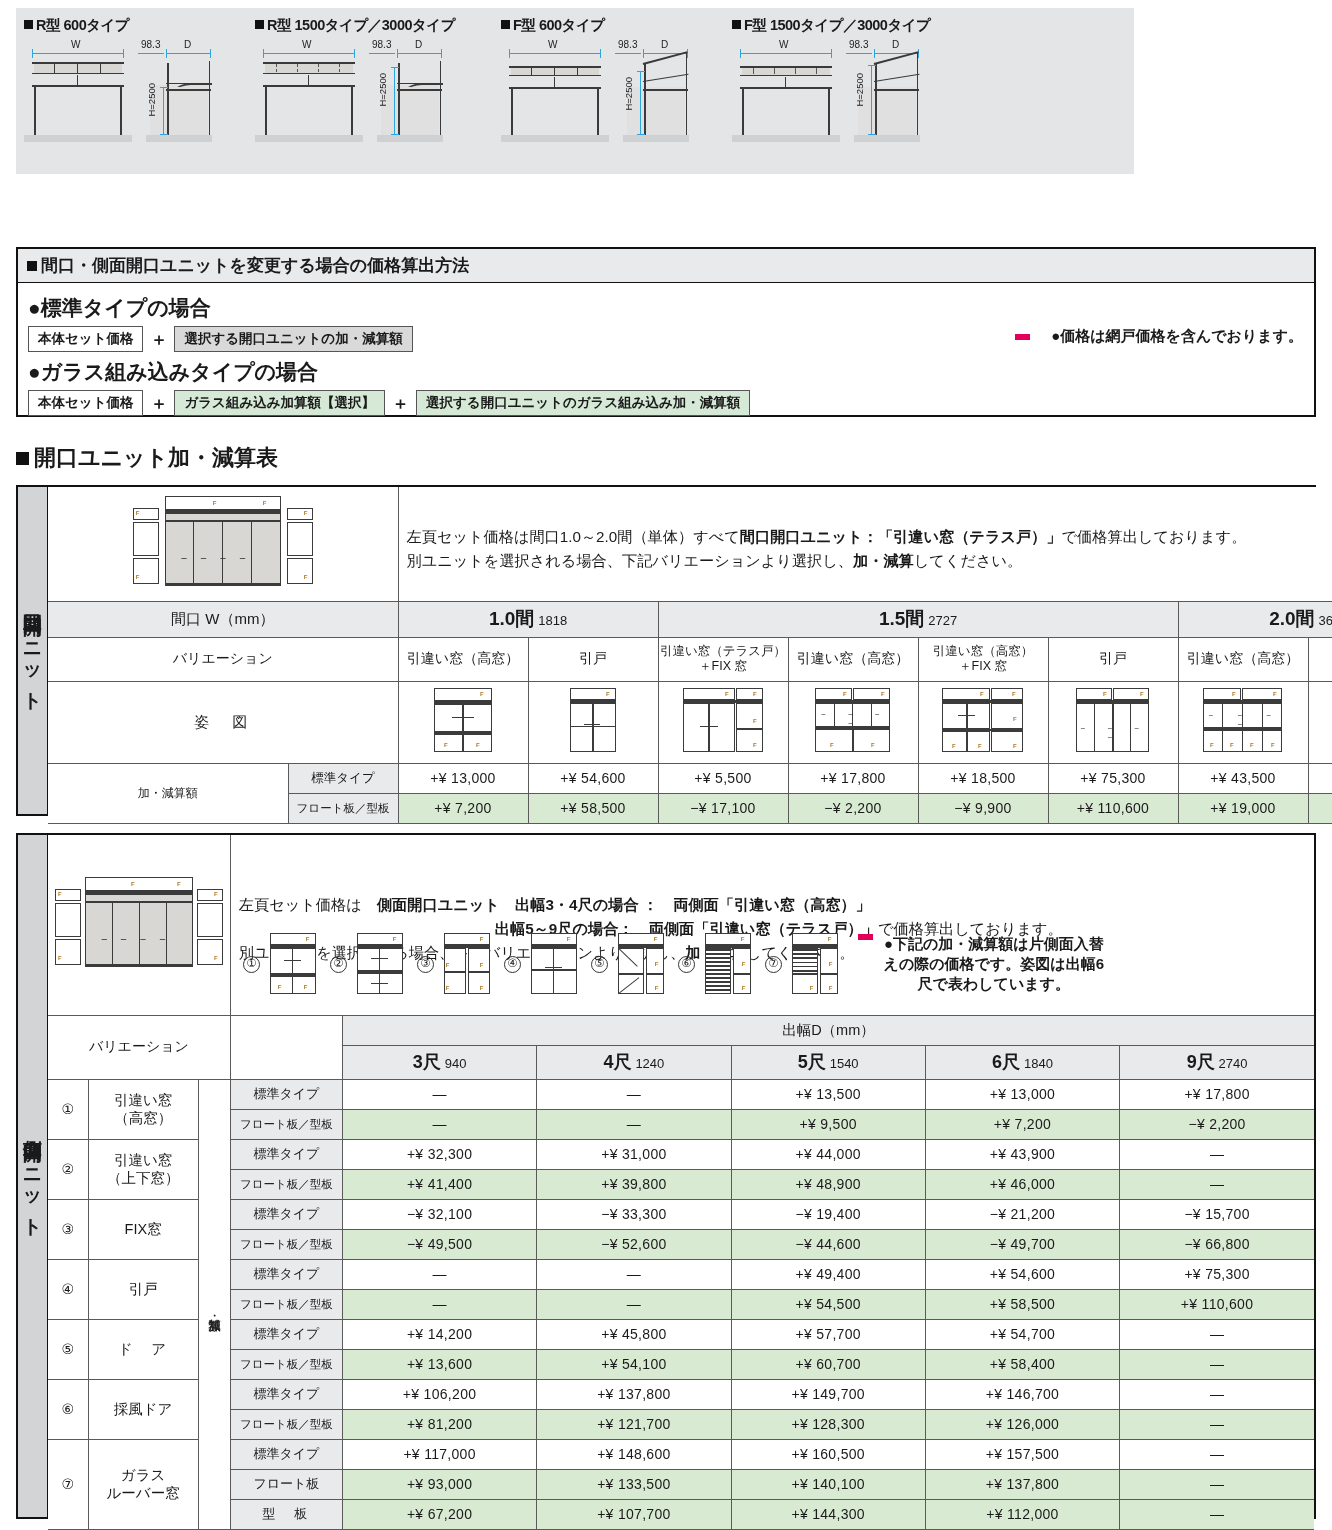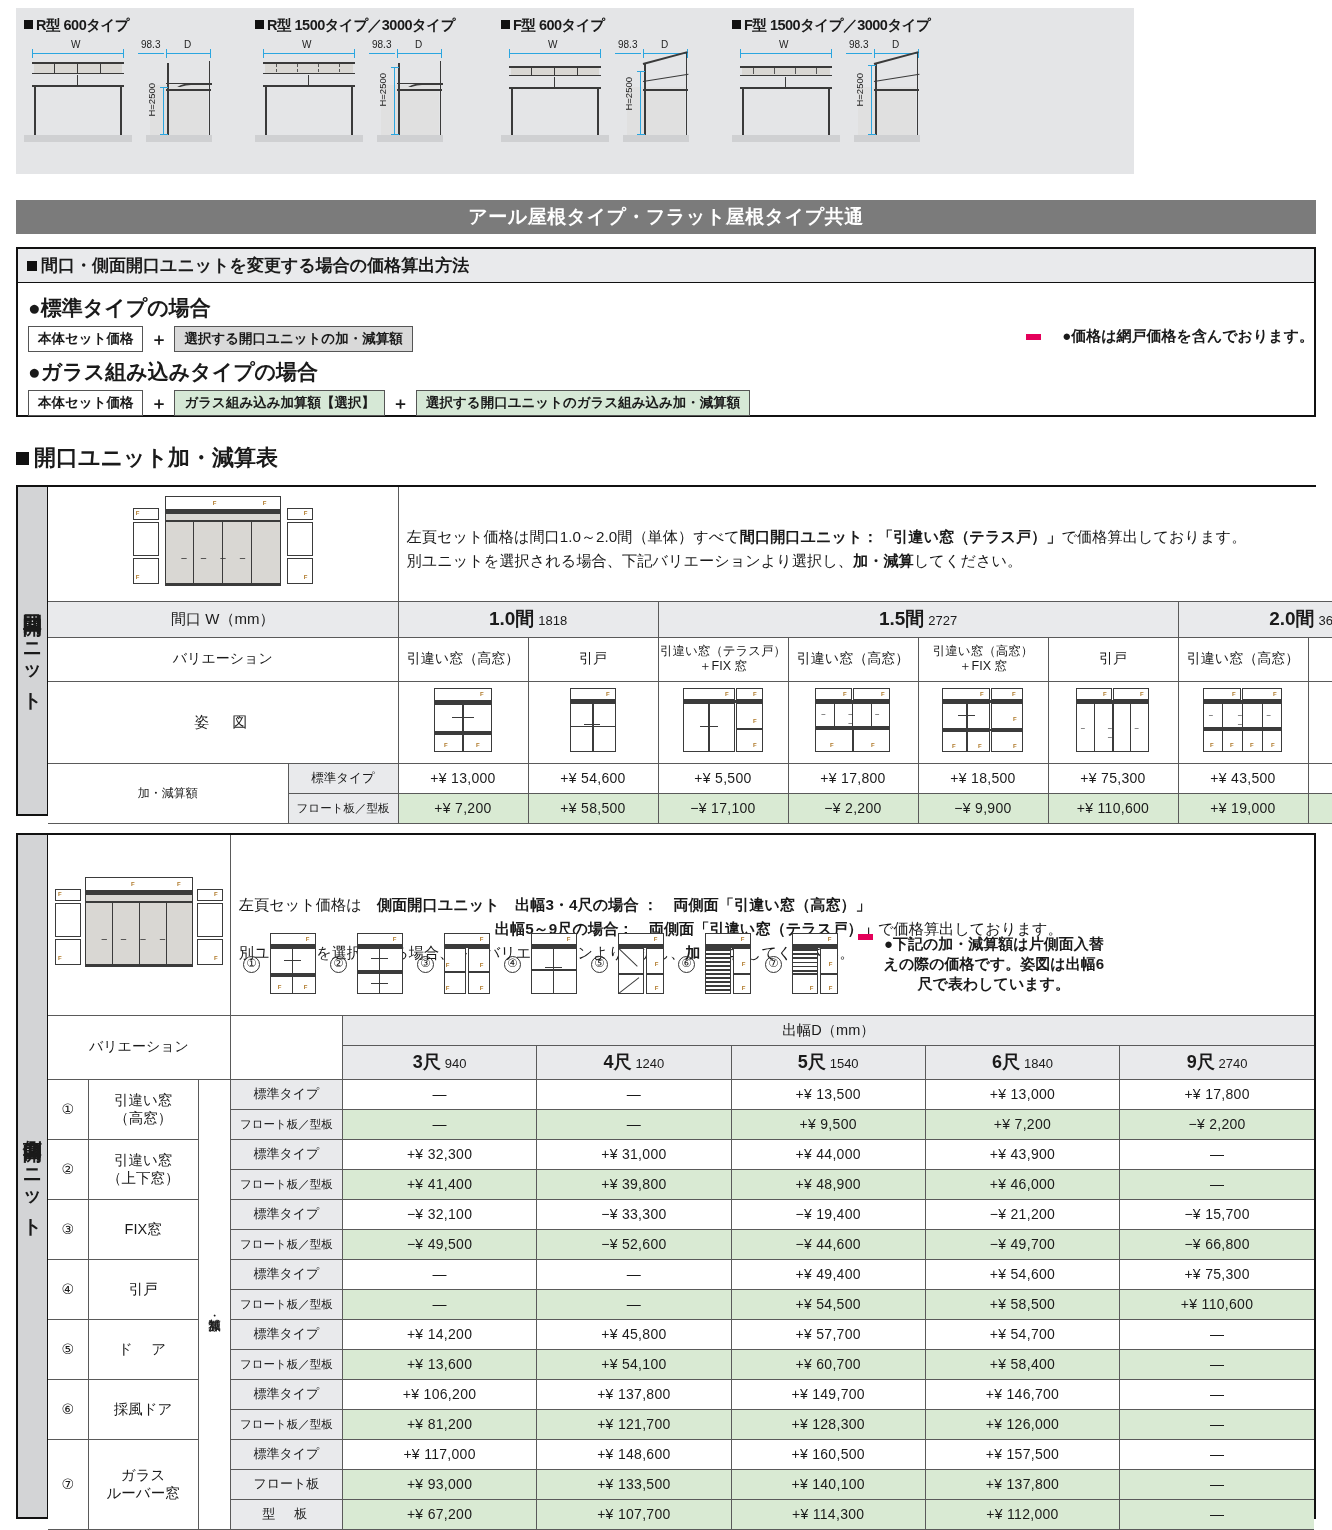--- a/index.html
+++ b/index.html
@@ -57,21 +57,21 @@
   .bullet-line{ font-size:21px; font-weight:700; margin:3px 0 4px 0; }
   .chiprow{ display:flex; align-items:center; gap:7px; margin-bottom:6px;}
   .chip{
     border:1px solid #555; padding:3px 9px; font-size:13.5px; font-weight:700;
     background:#fff; white-space:nowrap;
   }
   .chip.grey{ background:#d9d9d9; }
   .chip.green{ background:#d6e8d6; }
   .plus{ font-size:17px; font-weight:700; }
   .note-right{
-    position:absolute; right:0; top:44px; display:flex; align-items:center; gap:21px;
+    position:absolute; right:11px; top:44px; display:flex; align-items:center; gap:21px;
   }
   .chu{
     background:#e4005a; color:#fff; font-size:11px; font-weight:700;
     writing-mode:vertical-rl; padding:3px 2px; line-height:1;
     display:inline-block;
   }
   .note-right .txt{ font-size:15px; font-weight:700; white-space:nowrap;}
 
   
   .sec-title{
@@ -292,23 +292,20 @@
         <div class="lnv" style="left:143px;top:22px;height:72px;width:2.2px;"></div>
         <div class="lnv" style="left:185px;top:12px;height:82px;width:1.4px;"></div>
         <div class="ln blu" style="left:136px;top:24px;width:8px;height:1.2px;"></div>
         <div class="lnv blu" style="left:139px;top:24px;height:70px;"></div>
         <div class="ln blu" style="left:136px;top:93px;width:8px;height:1.2px;"></div>
         <div class="dimtxt vert" style="left:122px;top:32px;">H=2500</div>
       </div>
     </div>
   </div>
 
-  <div class="banner">
-    <span>アール屋根タイプ・フラット屋根タイプ共通</span>
-  </div>
 
   <div class="calcbox">
     <div class="hdr">
       <span class="sq"></span>
       <span>間口・側面開口ユニットを変更する場合の価格算出方法</span>
     </div>
     <div class="body">
       <div class="bullet-line">●標準タイプの場合</div>
       <div class="chiprow">
         <span class="chip">本体セット価格</span>
@@ -853,21 +850,21 @@
           <td class="price">+¥ 93,000</td>
           <td class="price">+¥ 133,500</td>
           <td class="price">+¥ 140,100</td>
           <td class="price">+¥ 137,800</td>
           <td class="price" style="border-right:none;">—</td>
         </tr>
         <tr class="green-row">
           <td class="hdr-grey" style="font-size:13px;height:30px;letter-spacing:3px;background:#e9eaec !important;">型　板</td>
           <td class="price">+¥ 67,200</td>
           <td class="price">+¥ 107,700</td>
-          <td class="price">+¥ 114,300</td>
+          <td class="price">+¥ 144,300</td>
           <td class="price">+¥ 112,000</td>
           <td class="price" style="border-right:none;">—</td>
         </tr>
       </tbody>
     </table>
   </div>
 
 </div>
 
 </body></html>

